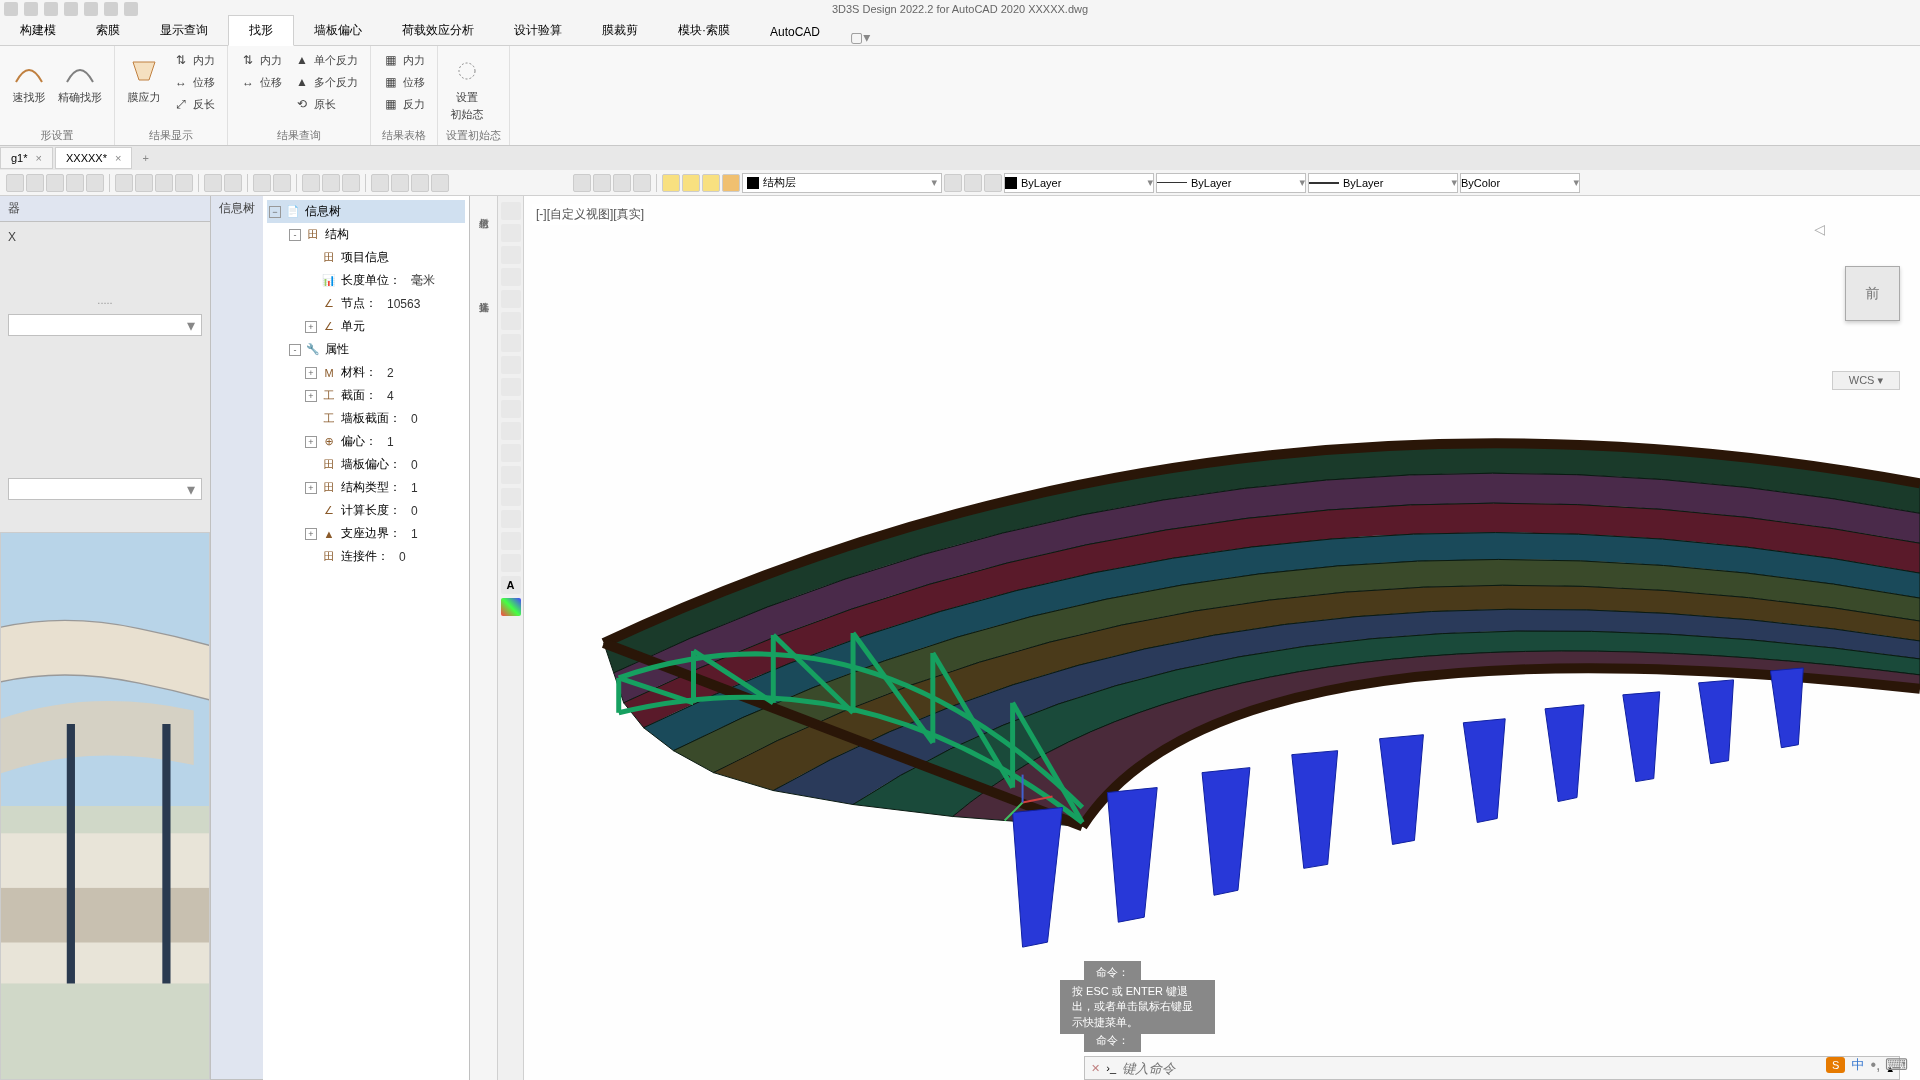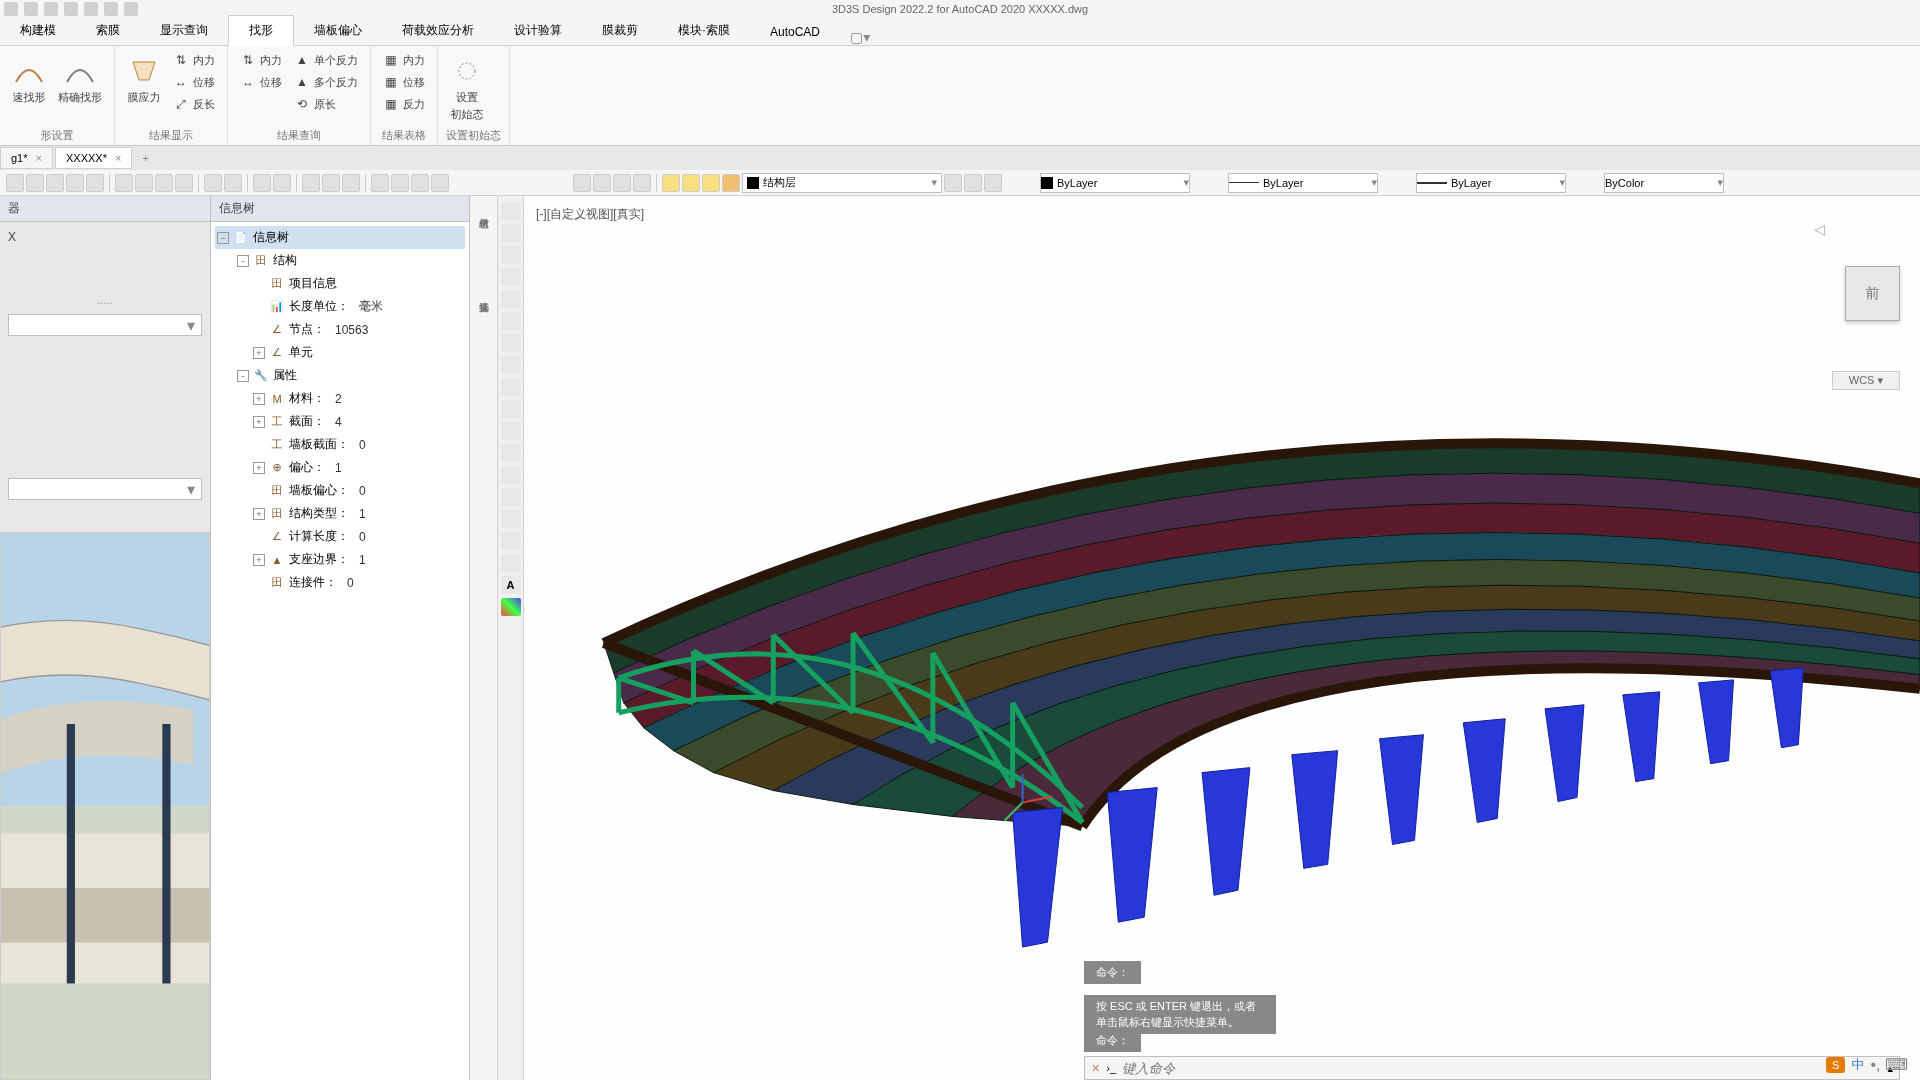--- a/index.html
+++ b/index.html
@@ -33,36 +33,36 @@
 .doctab.active { background: #fff; }
 .doctab-close { color: #888; cursor: pointer; }
 .doctab-add { padding: 4px 8px; color: #888; cursor: pointer; }
 
 
 .toolbar-row { height: 26px; background: #f5f5f5; border-bottom: 1px solid #d0d0d0; display: flex; align-items: center; gap: 2px; padding: 0 6px; font-size: 11px; }
 .tb-icon { width: 18px; height: 18px; background: #e0e0e0; border: 1px solid #ccc; cursor: pointer; border-radius: 2px; }
 .tb-sep { width: 1px; height: 18px; background: #ccc; margin: 0 3px; }
 .layer-dd { flex: 0 0 200px; height: 20px; border: 1px solid #c0c0c0; background: #fff; display: flex; align-items: center; padding: 0 4px; gap: 4px; }
 .color-sw { width: 12px; height: 12px; background: #000; }
-.prop-dd { flex: 0 0 150px; height: 20px; border: 1px solid #c0c0c0; background: #fff; display: flex; align-items: center; justify-content: center; gap: 4px; margin-left: 36px; }
+.prop-dd { flex: 0 0 150px; height: 20px; border: 1px solid #c0c0c0; background: #fff; display: flex; align-items: center; justify-content: center; gap: 4px; }
 .dd-arrow { margin-left: auto; color: #888; }
 
 
 .main { display: flex; height: calc(100% - 196px); }
 
 
 .left-col { width: 210px; display: flex; flex-direction: column; }
 .panel-hdr { background: #e0e5f0; padding: 4px 8px; font-size: 12px; color: #444; border-bottom: 1px solid #c0c0c0; }
 .left-top { flex: 0 0 auto; }
 .left-top-body { padding: 8px; }
 .left-top .dd { height: 22px; border: 1px solid #c0c0c0; background: #fff; margin: 8px 0 24px; display: flex; align-items: center; justify-content: flex-end; padding: 0 6px; }
 .render-preview { flex: 1; background: linear-gradient(180deg,#bcd4e8 0%,#e8f0f5 50%,#d8e8d8 100%); position: relative; overflow: hidden; border: 1px solid #ccc; }
 
 
-.tree-col { width: 260px; background: #fff; border-left: 1px solid #c0c0c0; border-right: 1px solid #c0c0c0; display: flex; flex-direction: column; }
+.tree-col { width: 260px; background: #fff; border-left: 1px solid #c0c0c0; border-right: 1px solid #c0c0c0; display: flex; flex-direction: row; }
 .tree-body { flex: 1; overflow: auto; font-size: 12px; padding: 4px; }
 .tree-item { display: flex; align-items: center; gap: 4px; padding: 3px 2px; white-space: nowrap; }
 .tree-item.root { background: #d0e0f0; }
 .tind { display: inline-block; }
 .texp { width: 12px; height: 12px; border: 1px solid #999; display: inline-flex; align-items: center; justify-content: center; font-size: 9px; color: #666; cursor: pointer; }
 .ticon { width: 16px; height: 14px; display: inline-flex; align-items: center; justify-content: center; font-size: 11px; color: #8a5a2a; }
 .tval { margin-left: 6px; color: #333; }
 
 
 .vstrip { width: 28px; background: #f5f5f5; border-right: 1px solid #d0d0d0; display: flex; flex-direction: column; align-items: center; gap: 4px; padding: 6px 0; }
@@ -560,21 +560,21 @@
       </g>
 
       <g transform="translate(500,600)" stroke-width="2">
         <line x1="0" y1="0" x2="30" y2="-6" stroke="#d04040"></line>
         <line x1="0" y1="0" x2="-18" y2="18" stroke="#40c060"></line>
         <line x1="0" y1="0" x2="0" y2="-28" stroke="#4060d0"></line>
       </g>
     </svg>
 
     <div class="cmd-tip" style="bottom:96px;left:560px"><span>命令：</span></div>
-    <div class="cmd-tip" style="bottom:46px;left:560px;width:192px"><span>按 ESC 或 ENTER 键退出，或者单击鼠标右键显示快捷菜单。</span></div>
+    <div class="cmd-tip" style="bottom:46px;left:536px;width:155px"><span>按 ESC 或 ENTER 键退出，或者单击鼠标右键显示快捷菜单。</span></div>
     <div class="cmd-tip" style="bottom:28px;left:560px"><span>命令：</span></div>
 
     <div class="cmd-line">
       <span class="cmd-x">✕</span>
       <span>›_</span>
       <input class="cmd-input" placeholder="键入命令" style="">
       <span>▴</span>
     </div>
   </div>
 </div>

